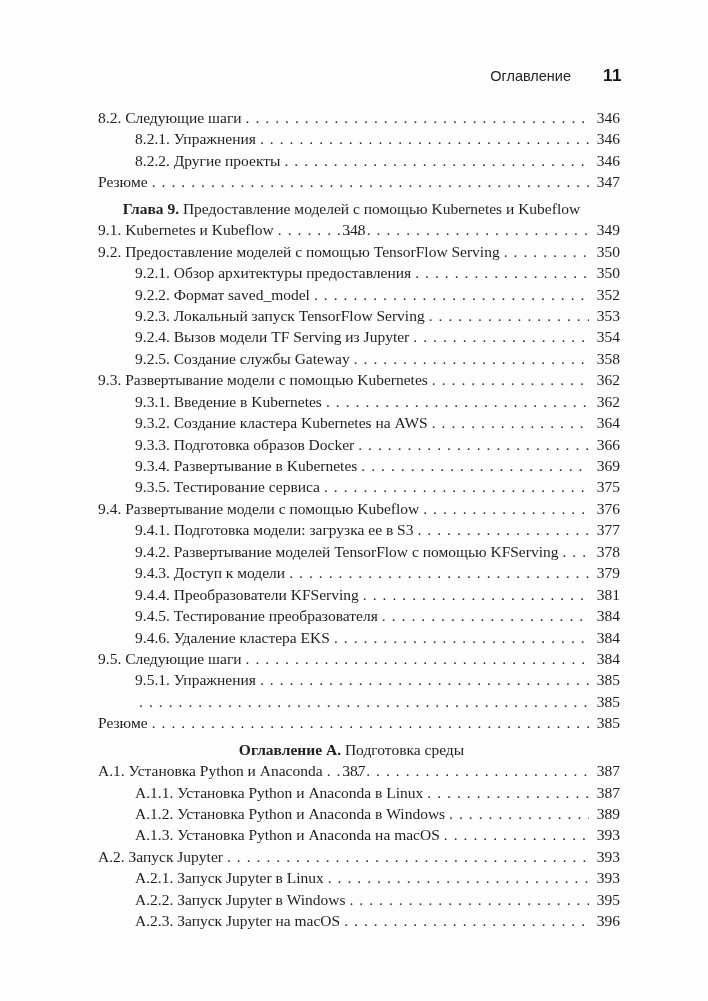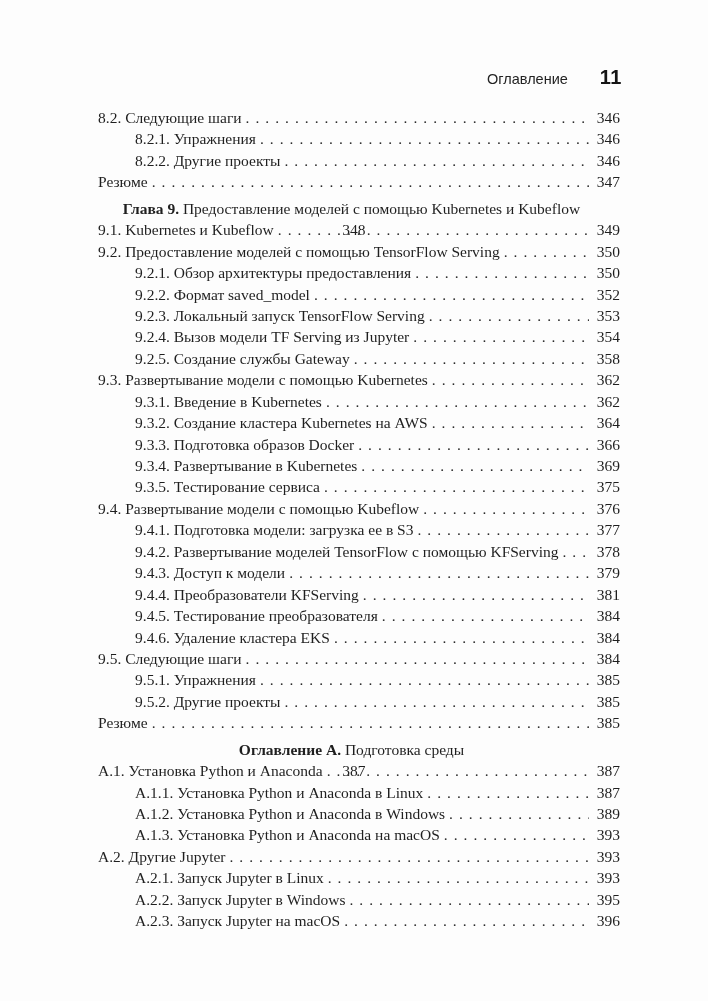--- a/index.html
+++ b/index.html
@@ -15,21 +15,21 @@
   .header{
     position:absolute;
     top:66px;left:0;right:86px;
     display:flex;
     justify-content:flex-end;
     align-items:baseline;
     gap:32px;
     font-family:"Liberation Sans", sans-serif;
   }
   .header-title{font-size:14.5px;color:#232323;}
-  .header-num{font-size:20px;font-weight:700;color:#141414;letter-spacing:0.5px;}
+  .header-num{font-size:17px;font-weight:700;color:#141414;letter-spacing:0.5px;}
   
   .toc{
     position:absolute;
     top:107px;left:83px;width:537px;
   }
   .row{
     display:flex;
     align-items:center;
     height:21.45px;
     font-size:15.5px;
@@ -198,21 +198,20 @@
         <span class="label">9.5. Следующие шаги</span>
         <span class="leader"></span>
         <span class="pagenum">384</span>
       </div>
       <div class="row lvl2">
         <span class="label">9.5.1. Упражнения</span>
         <span class="leader"></span>
         <span class="pagenum">385</span>
       </div>
       <div class="row lvl2">
-        <span class="label">9.5.2. Другие проекты</span>
         <span class="leader"></span>
         <span class="pagenum">385</span>
       </div>
       <div class="row lvl1">
         <span class="label">Резюме</span>
         <span class="leader"></span>
         <span class="pagenum">385</span>
       </div>
       <div class="row lvl0">
         <span class="label"><span class="prefix">Оглавление А. </span>Подготовка среды</span>
@@ -233,21 +232,21 @@
         <span class="label">А.1.2. Установка Python и Anaconda в Windows</span>
         <span class="leader"></span>
         <span class="pagenum">389</span>
       </div>
       <div class="row lvl2">
         <span class="label">А.1.3. Установка Python и Anaconda на macOS</span>
         <span class="leader"></span>
         <span class="pagenum">393</span>
       </div>
       <div class="row lvl1">
-        <span class="label">А.2. Другие Jupyter</span>
+        <span class="label">А.2. Запуск Jupyter</span>
         <span class="leader"></span>
         <span class="pagenum">393</span>
       </div>
       <div class="row lvl2">
         <span class="label">А.2.1. Запуск Jupyter в Linux</span>
         <span class="leader"></span>
         <span class="pagenum">393</span>
       </div>
       <div class="row lvl2">
         <span class="label">А.2.2. Запуск Jupyter в Windows</span>

